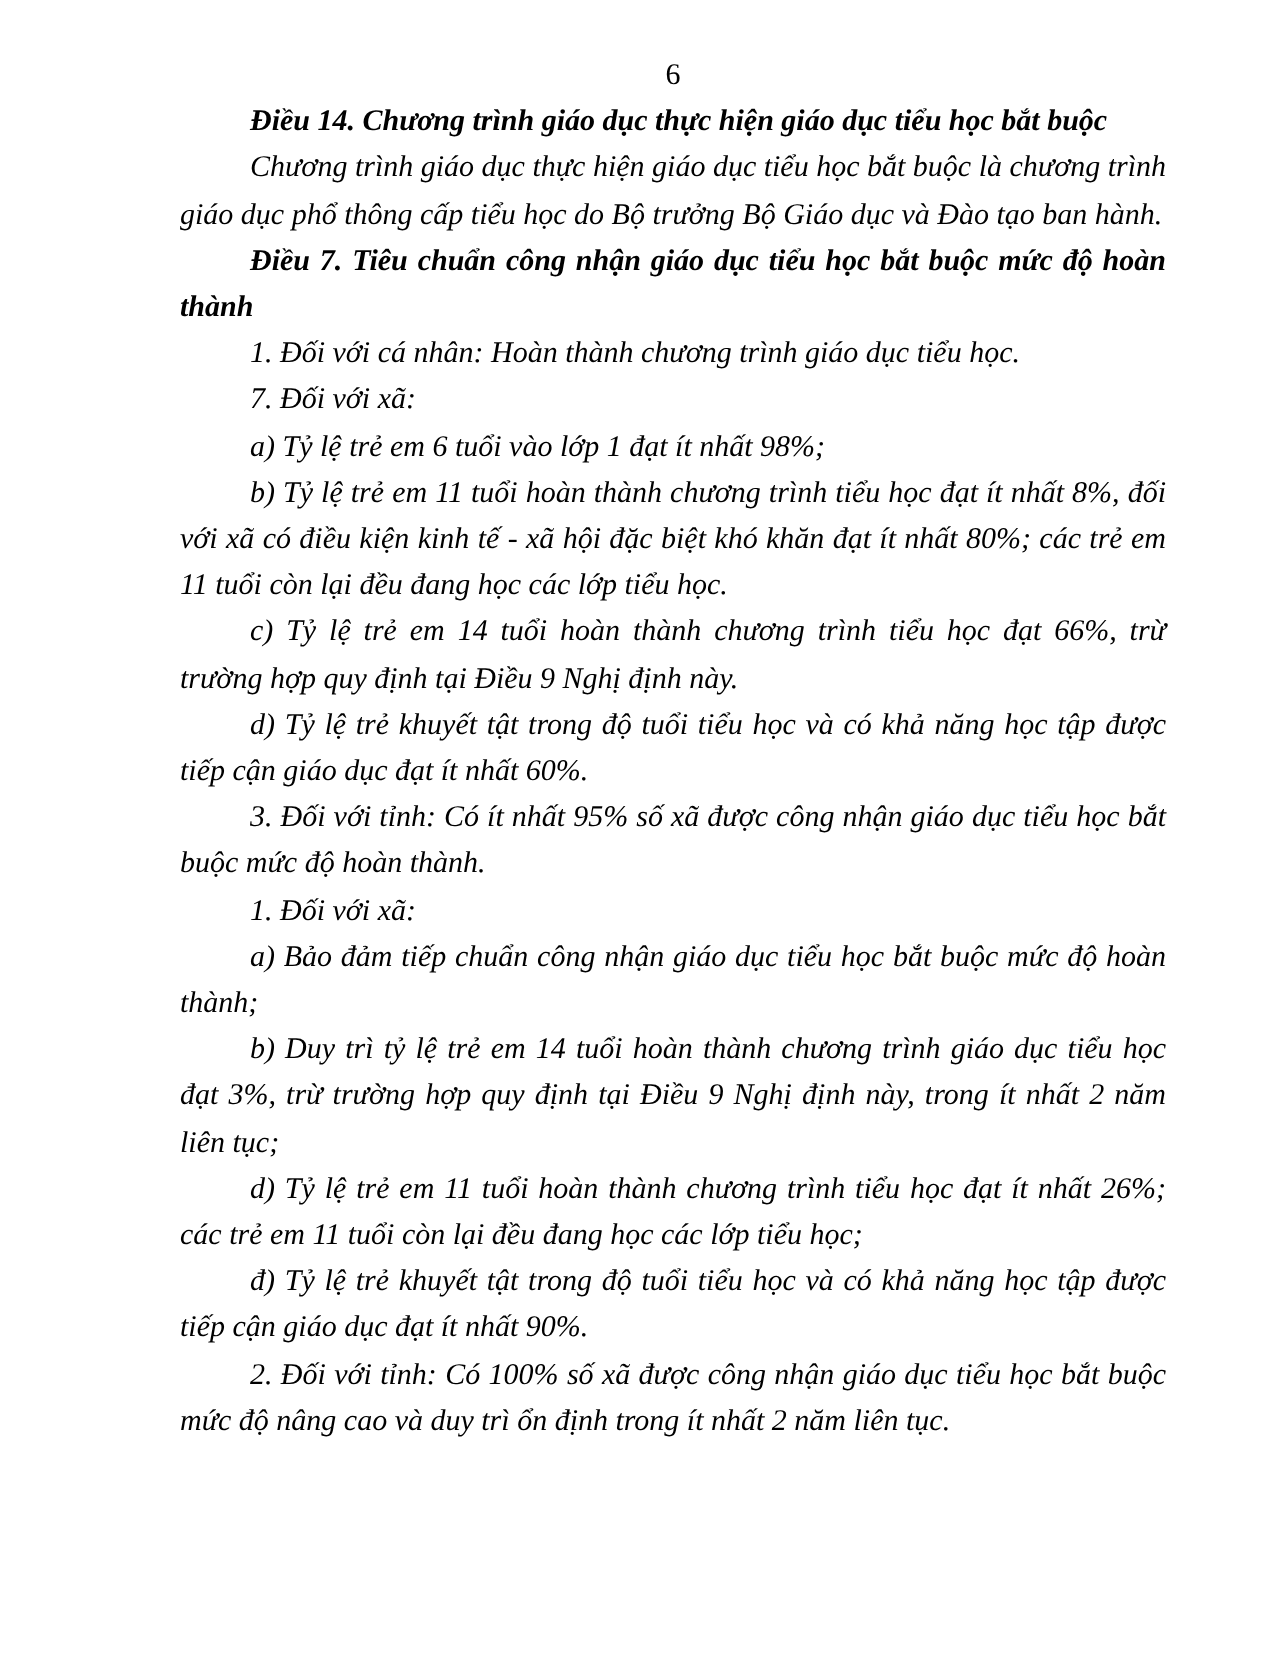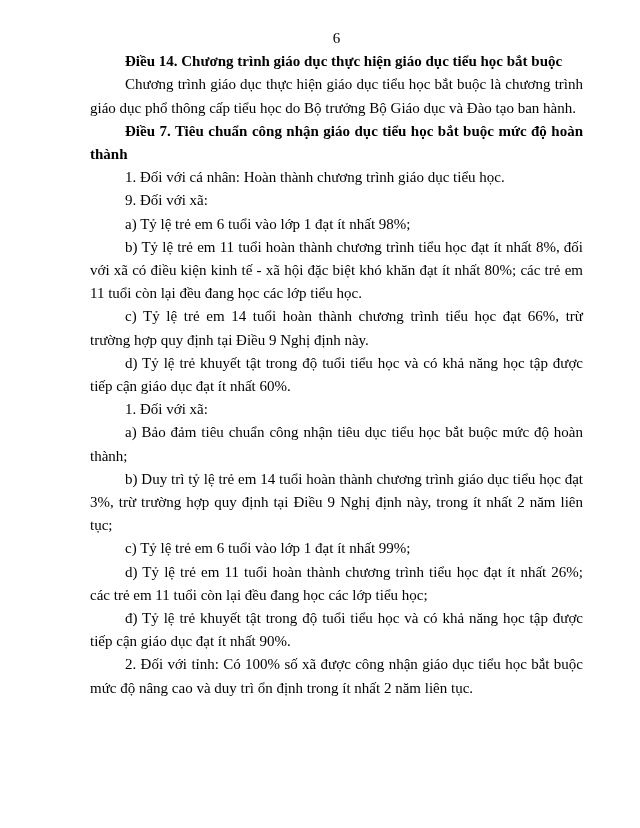--- a/index.html
+++ b/index.html
@@ -22,40 +22,41 @@
   }
   .page-number {
     text-align: center;
     text-indent: 0;
     margin: 0;
   }
   .para {
     margin: 0;
     text-align: justify;
     text-indent: 35px;
+    font-style: italic;
   }
   .heading {
     font-weight: 700;
   }
 </style>
 </head>
 <body>
 
 <div class="page">
   <div class="page-number">6</div>
 
   <p class="para heading">Điều 14. Chương trình giáo dục thực hiện giáo dục tiểu học bắt buộc</p>
   <p class="para">Chương trình giáo dục thực hiện giáo dục tiểu học bắt buộc là chương trình giáo dục phổ thông cấp tiểu học do Bộ trưởng Bộ Giáo dục và Đào tạo ban hành.</p>
   <p class="para heading">Điều 7. Tiêu chuẩn công nhận giáo dục tiểu học bắt buộc mức độ hoàn thành</p>
   <p class="para">1. Đối với cá nhân: Hoàn thành chương trình giáo dục tiểu học.</p>
-  <p class="para">9. Đối với xã:</p>
+  <p class="para">7. Đối với xã:</p>
   <p class="para">a) Tỷ lệ trẻ em 6 tuổi vào lớp 1 đạt ít nhất 98%;</p>
   <p class="para">b) Tỷ lệ trẻ em 11 tuổi hoàn thành chương trình tiểu học đạt ít nhất 8%, đối với xã có điều kiện kinh tế - xã hội đặc biệt khó khăn đạt ít nhất 80%; các trẻ em 11 tuổi còn lại đều đang học các lớp tiểu học.</p>
   <p class="para">c) Tỷ lệ trẻ em 14 tuổi hoàn thành chương trình tiểu học đạt 66%, trừ trường hợp quy định tại Điều 9 Nghị định này.</p>
   <p class="para">d) Tỷ lệ trẻ khuyết tật trong độ tuổi tiểu học và có khả năng học tập được tiếp cận giáo dục đạt ít nhất 60%.</p>
+  <p class="para">3. Đối với tỉnh: Có ít nhất 95% số xã được công nhận giáo dục tiểu học bắt buộc mức độ hoàn thành.</p>
   <p class="para">1. Đối với xã:</p>
-  <p class="para">a) Bảo đảm tiêu chuẩn công nhận tiêu dục tiểu học bắt buộc mức độ hoàn thành;</p>
+  <p class="para">a) Bảo đảm tiếp chuẩn công nhận giáo dục tiểu học bắt buộc mức độ hoàn thành;</p>
   <p class="para">b) Duy trì tỷ lệ trẻ em 14 tuổi hoàn thành chương trình giáo dục tiểu học đạt 3%, trừ trường hợp quy định tại Điều 9 Nghị định này, trong ít nhất 2 năm liên tục;</p>
-  <p class="para">c) Tỷ lệ trẻ em 6 tuổi vào lớp 1 đạt ít nhất 99%;</p>
   <p class="para">d) Tỷ lệ trẻ em 11 tuổi hoàn thành chương trình tiểu học đạt ít nhất 26%; các trẻ em 11 tuổi còn lại đều đang học các lớp tiểu học;</p>
   <p class="para">đ) Tỷ lệ trẻ khuyết tật trong độ tuổi tiểu học và có khả năng học tập được tiếp cận giáo dục đạt ít nhất 90%.</p>
   <p class="para">2. Đối với tỉnh: Có 100% số xã được công nhận giáo dục tiểu học bắt buộc mức độ nâng cao và duy trì ổn định trong ít nhất 2 năm liên tục.</p>
 </div>
 
 </body></html>

